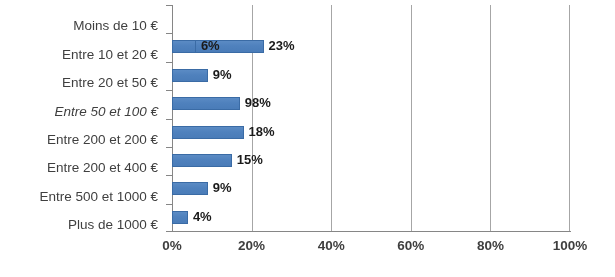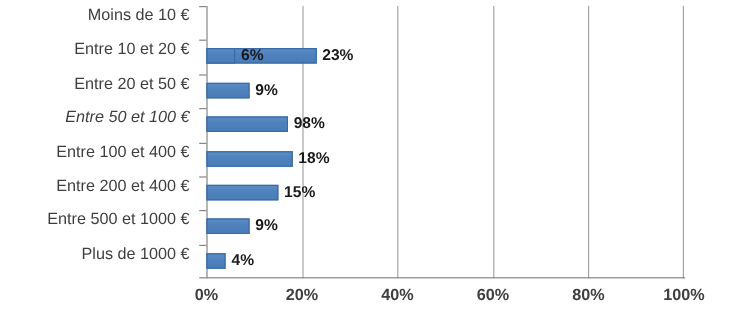--- a/index.html
+++ b/index.html
@@ -93,21 +93,21 @@
     top: 5px;
     width: 164px;
     height: 227px;
   }
   .cat-row {
     position: absolute;
     left: 0;
     width: 100%;
     height: 28.375px;
     display: flex;
-    align-items: flex-start;
+    align-items: flex-end;
     justify-content: flex-end;
   }
   .cat-label {
     font-size: 13.5px;
     color: #3f3f3f;
     white-space: nowrap;
     padding-right: 6px;
   }
 
   
@@ -150,21 +150,21 @@
     <div class="cat-row" style="top:28.375px;">
       <span class="cat-label">Entre 10 et 20 €</span>
     </div>
     <div class="cat-row" style="top:56.75px;">
       <span class="cat-label">Entre 20 et 50 €</span>
     </div>
     <div class="cat-row" style="top:85.125px;font-style:italic;">
       <span class="cat-label">Entre 50 et 100 €</span>
     </div>
     <div class="cat-row" style="top:113.5px;">
-      <span class="cat-label">Entre 100 et 400 €</span>
+      <span class="cat-label">Entre 200 et 200 €</span>
     </div>
     <div class="cat-row" style="top:141.875px;">
       <span class="cat-label">Entre 200 et 400 €</span>
     </div>
     <div class="cat-row" style="top:170.25px;">
       <span class="cat-label">Entre 500 et 1000 €</span>
     </div>
     <div class="cat-row" style="top:198.625px;">
       <span class="cat-label">Plus de 1000 €</span>
     </div>

